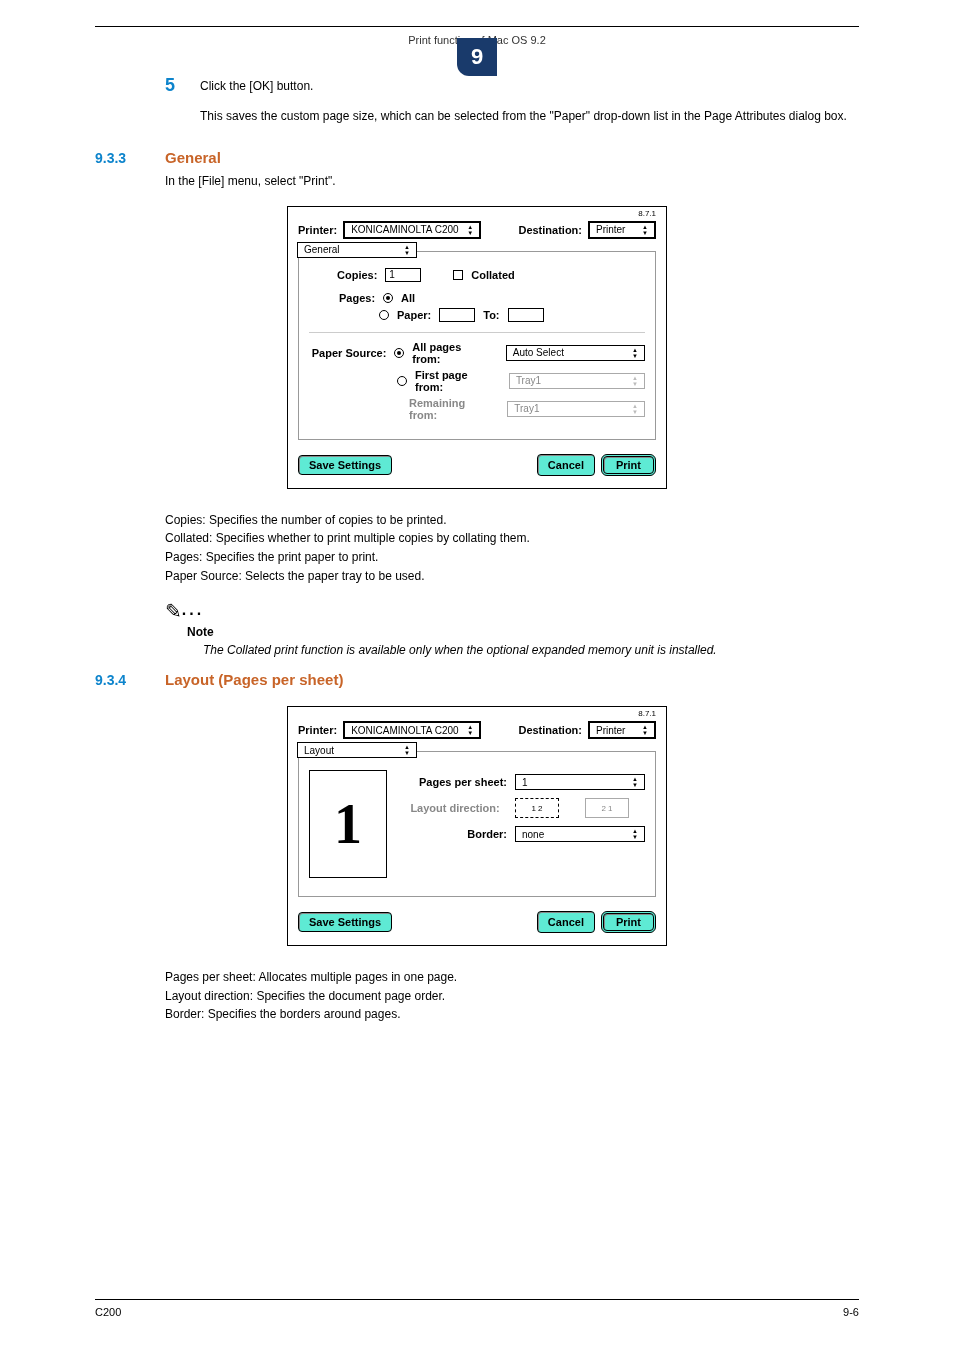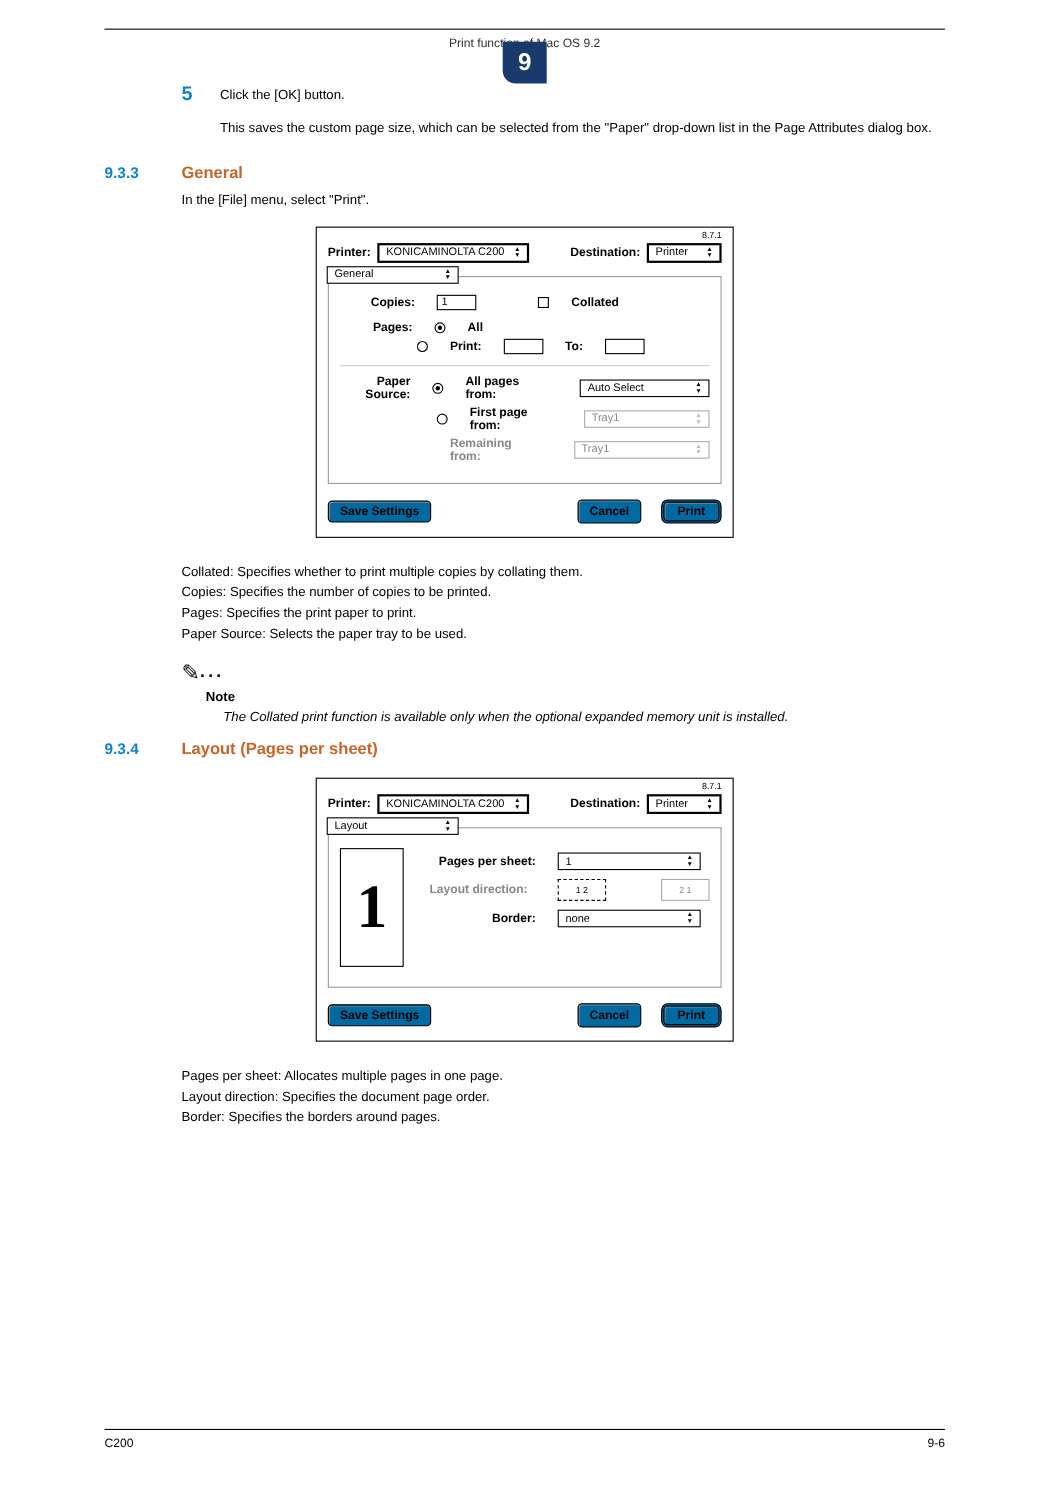--- a/index.html
+++ b/index.html
@@ -54,33 +54,33 @@
   }
   .mac-select.small { border-width: 1px; }
   .mac-select.dis { border-width: 1px; color: #888; border-color: #aaa; }
   .mac-select .arrows { font-size: 8px; line-height: 6px; display: flex; flex-direction: column; }
   .mac-select .arrows::before { content: "▲"; font-size: 6px; }
   .mac-select .arrows::after { content: "▼"; font-size: 6px; }
   .fieldset { border: 1px solid #999; position: relative; margin-top: 12px; padding: 12px 10px 14px 10px; }
   .fieldset .legend {
     position: absolute; top: -10px; left: -2px; background: #fff;
   }
-  .row { display: flex; align-items: center; gap: 20px; margin: 4px 0; font-size: 11px; }
+  .row { display: flex; align-items: center; gap: 8px; margin: 4px 0; font-size: 11px; }
   .radio { width: 10px; height: 10px; border-radius: 50%; border: 1px solid #000; display: inline-block; position: relative; flex-shrink:0; }
   .radio.on::after { content: ""; position: absolute; inset: 2px; background: #000; border-radius: 50%; }
   .cb { width: 10px; height: 10px; border: 1px solid #000; display: inline-block; flex-shrink:0; }
   .tin { border: 1px solid #000; width: 36px; height: 14px; padding: 0 3px; font-size: 10px; }
   .dlg-btm { display: flex; justify-content: space-between; align-items: center; margin-top: 14px; }
   .mac-btn {
-    border: 1px solid #000; background: #0369a1; font-size: 11px;
+    border: 1px solid #000; background: #5eead4; font-size: 11px;
     padding: 3px 10px; border-radius: 4px; font-weight: bold;
     box-shadow: 1px 1px 0 #888 inset, 0 0 0 #000;
   }
   .mac-btn.def { border: 3px double #000; padding: 2px 12px; border-radius: 6px; }
-  .btn-group { display:flex; gap: 18px; }
+  .btn-group { display:flex; gap: 6px; }
   .def-list { font-size: 12px; margin-left: 70px; line-height: 1.55; }
   .note-block { margin-left: 70px; margin-top: 14px; }
   .note-hand { font-size: 20px; }
   .note-dots { font-weight: bold; letter-spacing: 3px; font-size: 16px; position: relative; top: -3px; }
   .note-label { font-weight: bold; font-size: 12px; margin-left: 22px; margin-top: 2px; }
   .note-text { font-style: italic; font-size: 12px; margin-left: 38px; margin-top: 4px; }
   .layout-preview {
     width: 88px; height: 108px; border: 1px solid #000; display:flex;
     align-items:center; justify-content:center; font-size: 56px; font-weight: bold;
     font-family: "Times New Roman", serif;
@@ -150,21 +150,21 @@
           <span class="dlg-label-b">Collated</span>
         </div>
 
         <div class="row" style="margin-left:30px; margin-top:10px">
           <span class="dlg-label-b">Pages:</span>
           <span class="radio on"></span>
           <span class="dlg-label-b">All</span>
         </div>
         <div class="row" style="margin-left:70px">
           <span class="radio"></span>
-          <span class="dlg-label-b">Print:</span>
+          <span class="dlg-label-b">Paper:</span>
           <input class="tin" style="">
           <span class="dlg-label-b">To:</span>
           <input class="tin" style="">
         </div>
 
         <div style="border-top:1px solid #ccc; margin:10px 0 8px 0"></div>
 
         <div class="row">
           <span class="dlg-label-b" style="width:84px; text-align:right">Paper Source:</span>
           <span class="radio on"></span>
@@ -198,22 +198,22 @@
         <button class="mac-btn">Save Settings</button>
         <div class="btn-group">
           <button class="mac-btn">Cancel</button>
           <button class="mac-btn def">Print</button>
         </div>
       </div>
     </div>
   </div>
 
   <div class="def-list">
+    <div>Copies: Specifies the number of copies to be printed.</div>
     <div>Collated: Specifies whether to print multiple copies by collating them.</div>
-    <div>Copies: Specifies the number of copies to be printed.</div>
     <div>Pages: Specifies the print paper to print.</div>
     <div>Paper Source: Selects the paper tray to be used.</div>
   </div>
 
   <div class="note-block">
     <span class="note-hand">✎</span><span class="note-dots">...</span>
     <div class="note-label">Note</div>
     <div class="note-text">The Collated print function is available only when the optional expanded memory unit is installed.</div>
   </div>
 

